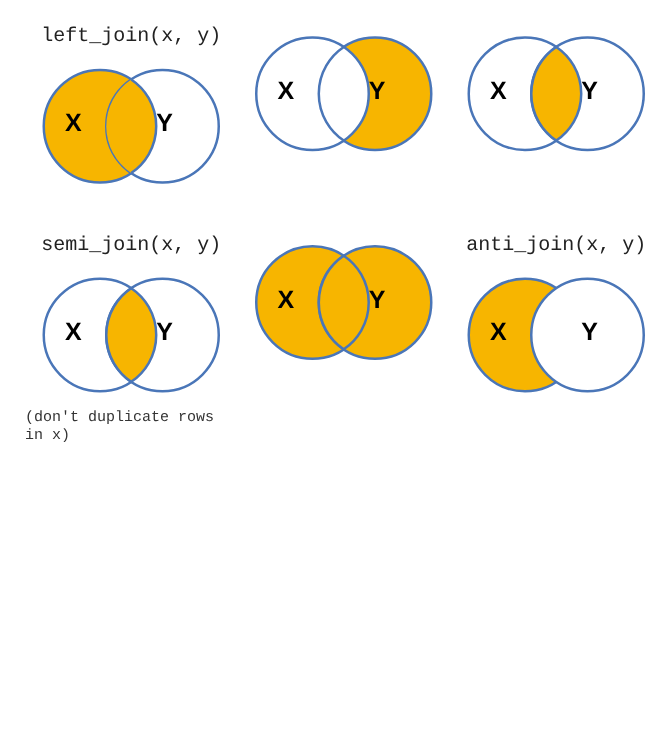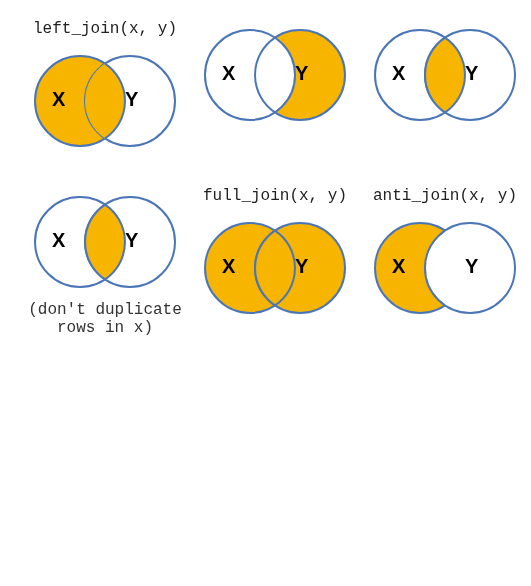--- a/index.html
+++ b/index.html
@@ -44,25 +44,25 @@
   .label {
     position: absolute;
     font-family: Arial, sans-serif;
     font-weight: bold;
     font-size: 20px;
     color: #000;
   }
   .label-x { left: 32px; top: 42px; }
   .label-y { left: 105px; top: 42px; }
   .footnote {
-    font-size: 16px;
+    font-size: 12px;
     color: #333;
     margin-top: 4px;
     font-family: "Courier New", monospace;
-    text-align: center;
+    text-align: left;
   }
 </style>
 </head>
 <body>
 
 <div class="grid">
 
   <div class="cell">
     <div class="title">left_join(x, y)</div>
     <div class="venn">
@@ -96,34 +96,34 @@
         <circle cx="60" cy="55" r="45" fill="#ffffff" stroke="#4a76b8" stroke-width="2"></circle>
         <circle cx="110" cy="55" r="45" fill="#ffffff" stroke="#4a76b8" stroke-width="2"></circle>
         <path d="M85,17.6 A45,45 0 0,1 85,92.4 A45,45 0 0,1 85,17.6 Z" fill="#f7b500" stroke="#4a76b8" stroke-width="2"></path>
       </svg>
       <div class="label label-x">X</div>
       <div class="label label-y">Y</div>
     </div>
   </div>
 
   <div class="cell">
+    <div class="title">semi_join(x, y)</div>
     <div class="venn">
       <svg width="170" height="110" viewBox="0 0 170 110">
         <circle cx="60" cy="55" r="45" fill="#ffffff" stroke="#4a76b8" stroke-width="2"></circle>
         <circle cx="110" cy="55" r="45" fill="#ffffff" stroke="#4a76b8" stroke-width="2"></circle>
         <path d="M85,17.6 A45,45 0 0,1 85,92.4 A45,45 0 0,1 85,17.6 Z" fill="#f7b500" stroke="#4a76b8" stroke-width="2"></path>
       </svg>
       <div class="label label-x">X</div>
       <div class="label label-y">Y</div>
     </div>
     <div class="footnote">(don't duplicate rows in x)</div>
   </div>
 
   <div class="cell">
-    <div class="title">full_join(x, y)</div>
     <div class="venn">
       <svg width="170" height="110" viewBox="0 0 170 110">
         <circle cx="60" cy="55" r="45" fill="#f7b500" stroke="#4a76b8" stroke-width="2"></circle>
         <circle cx="110" cy="55" r="45" fill="#f7b500" stroke="#4a76b8" stroke-width="2"></circle>
         <path d="M85,17.6 A45,45 0 0,1 85,92.4 A45,45 0 0,1 85,17.6 Z" fill="#f7b500" stroke="none"></path>
         <path d="M85,17.6 A45,45 0 0,1 85,92.4" fill="none" stroke="#4a76b8" stroke-width="2"></path>
         <path d="M85,17.6 A45,45 0 0,0 85,92.4" fill="none" stroke="#4a76b8" stroke-width="2"></path>
       </svg>
       <div class="label label-x">X</div>
       <div class="label label-y">Y</div>

